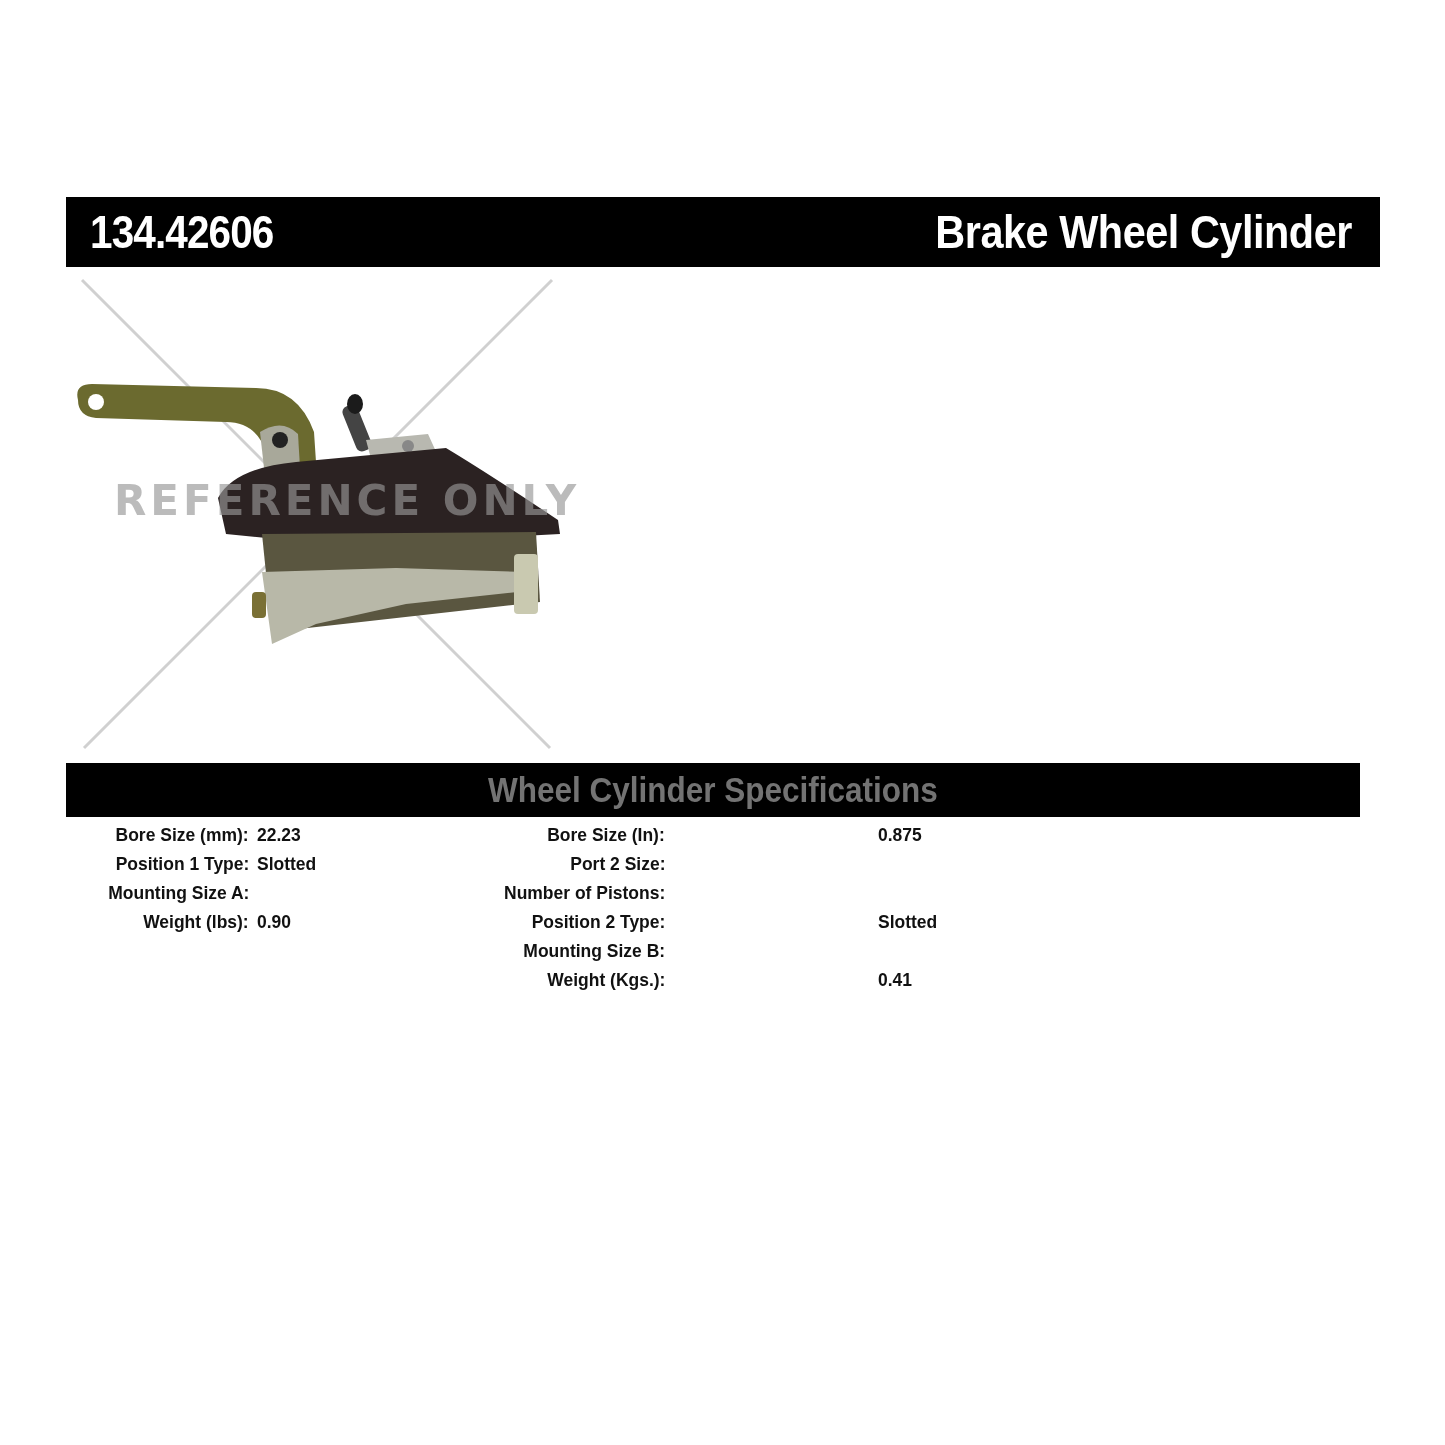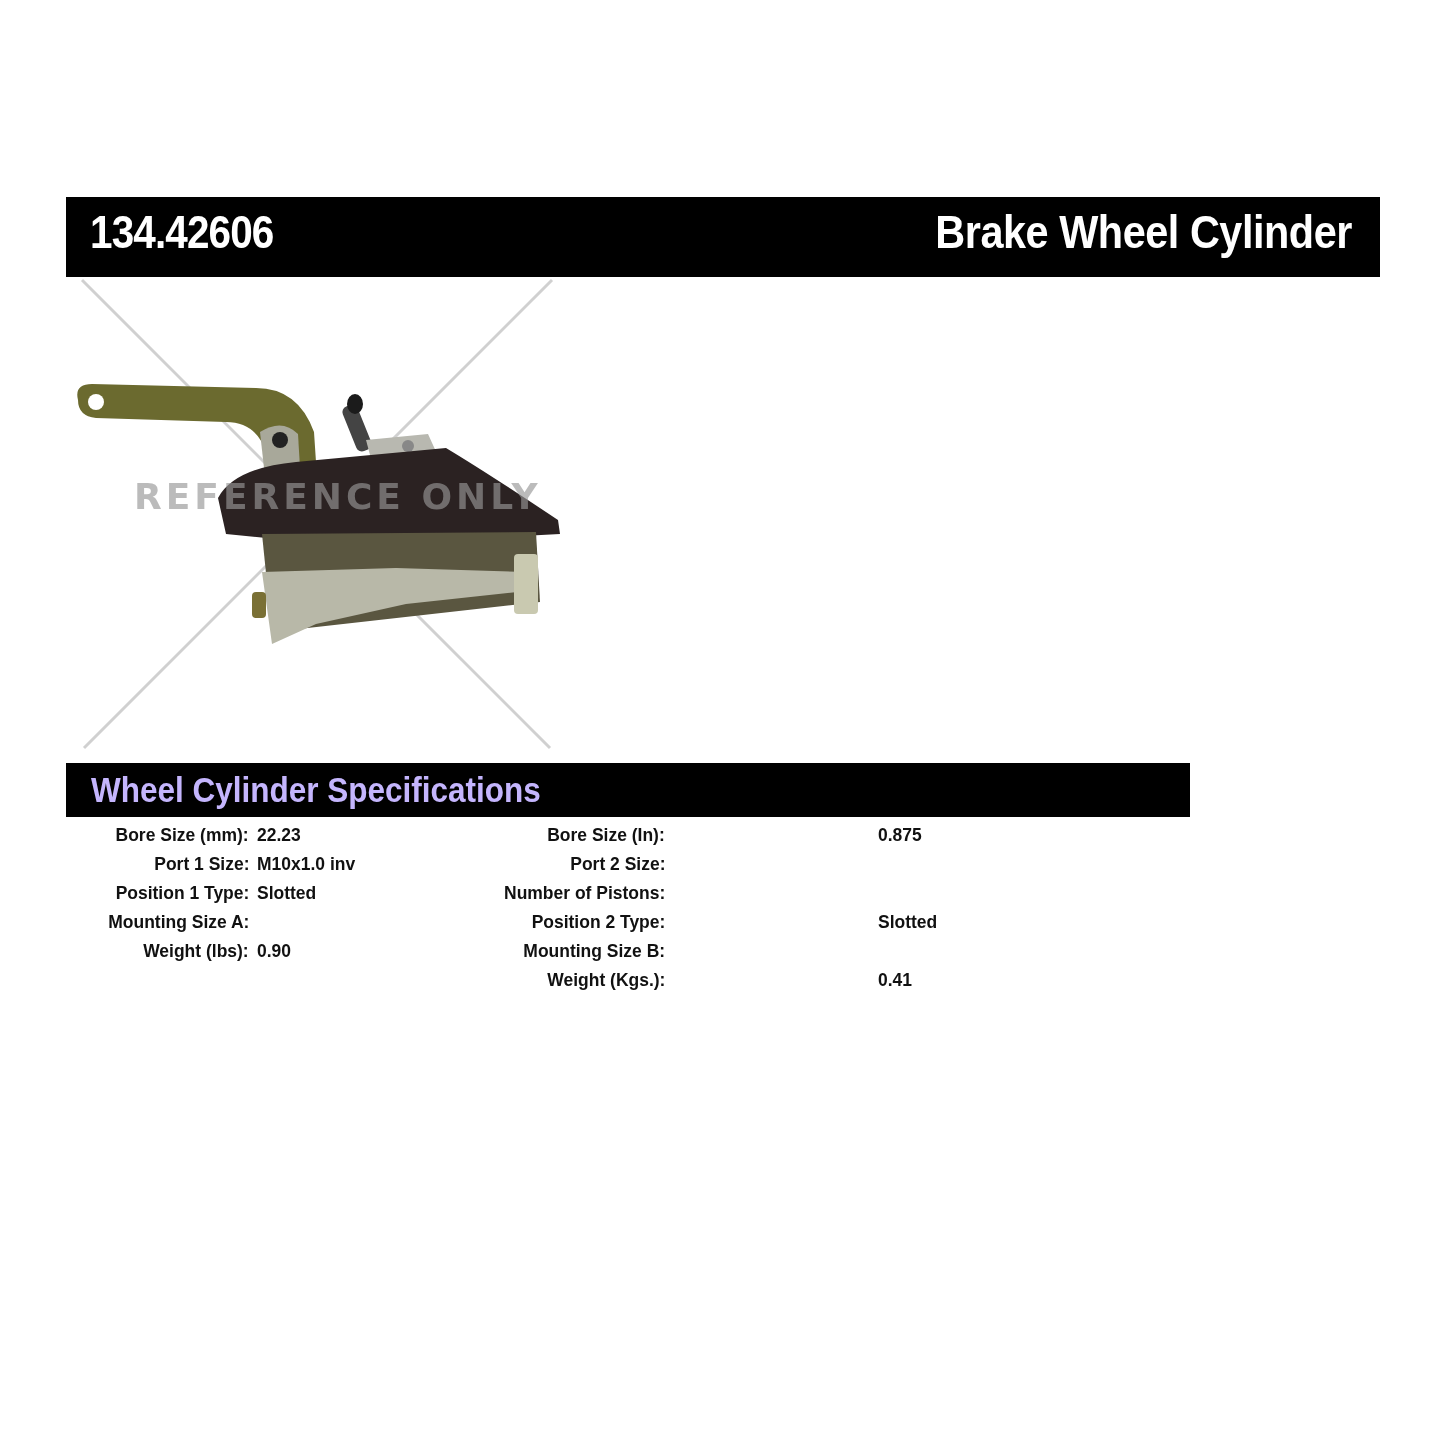--- a/index.html
+++ b/index.html
@@ -1,21 +1,21 @@
 <!DOCTYPE html>
 <html><head>
   <meta charset="utf-8">
   <style>
     html, body { margin: 0; padding: 0; background: #ffffff; }
     body { width: 1445px; height: 1445px; position: relative; overflow: hidden; font-family: "Liberation Sans", sans-serif; }
-    .title-bar { position: absolute; left: 66px; top: 197px; width: 1314px; height: 80px; background: #000; color: #fff; }
+    .title-bar { position: absolute; left: 66px; top: 197px; width: 1314px; height: 70px; background: #000; color: #fff; }
     .title-bar .part-no { position: absolute; left: 24px; top: 8px; font-size: 46px; font-weight: bold; letter-spacing: -1px; transform: scaleX(0.88); transform-origin: left center; }
     .title-bar .part-type { position: absolute; right: 28px; top: 8px; font-size: 46px; font-weight: bold; letter-spacing: -0.5px; transform: scaleX(0.9); transform-origin: right center; }
     .image-area { position: absolute; left: 66px; top: 272px; width: 500px; height: 485px; }
-    .spec-bar { position: absolute; left: 66px; top: 763px; width: 1124px; height: 54px; background: #000; color: #c4b5fd; }
+    .spec-bar { position: absolute; left: 66px; top: 763px; width: 1294px; height: 54px; background: #000; color: #737373; text-align: center; }
     .spec-bar span { display: inline-block; font-size: 35px; font-weight: bold; line-height: 54px; transform: scaleX(0.9); }
     .spec-col { position: absolute; top: 820px; padding-left: 21px; }
     .spec-row { height: 29px; line-height: 29px; font-size: 19px; font-weight: bold; color: #111; white-space: nowrap; position: relative; }
     .spec-row .lbl { position: absolute; text-align: right; transform: scaleX(0.92); transform-origin: right center; }
     .spec-row .val { position: absolute; transform: scaleX(0.92); transform-origin: left center; }
     .col-left { left: 0; width: 700px; }
     .col-left .lbl { right: 472px; }
     .col-left .val { left: 236px; }
     .col-right { left: 0; width: 1241px; }
     .col-right .lbl { right: 597px; }
@@ -40,35 +40,31 @@
     <rect x="283" y="132" width="16" height="48" rx="6" fill="#444" transform="rotate(-22 291 156)"></rect>
     <ellipse cx="289" cy="132" rx="8" ry="10" fill="#1b1b1b"></ellipse>
     <path d="M300 168 L362 162 L372 184 L308 198 Z" fill="#b8b8b0"></path>
     <circle cx="342" cy="174" r="6" fill="#888"></circle>
     <path d="M152 226 Q168 196 230 190 L380 176 Q420 200 492 248 L494 262 L420 266 L300 276 L160 262 Z" fill="#2b2222"></path>
     <path d="M196 262 L470 260 L474 330 L206 360 Z" fill="#5a5640"></path>
     <path d="M196 300 L330 296 L460 300 L470 318 L340 332 L250 352 L206 372 Z" fill="#b8b8a8"></path>
     <rect x="448" y="282" width="24" height="60" rx="4" fill="#c9c9b0"></rect>
     <rect x="186" y="320" width="14" height="26" rx="4" fill="#7a7035"></rect>
   </svg>
-  <div style="position:absolute;left:68px;top:204px;font-size:36px;font-weight:bold;color:rgba(150,150,150,0.65);letter-spacing:4px;white-space:nowrap;font-family:'DejaVu Sans',sans-serif;">REFERENCE ONLY</div>
+  <div style="position:absolute;left:48px;top:204px;font-size:42px;font-weight:bold;color:rgba(150,150,150,0.65);letter-spacing:4px;white-space:nowrap;font-family:'DejaVu Sans',sans-serif;">REFERENCE ONLY</div>
 </div>
 
 <div class="spec-bar">
   <span>Wheel Cylinder Specifications</span>
 </div>
 
 <div class="spec-col col-left">
   <div class="spec-row">
       <span class="lbl">Bore Size (mm):</span>
       <span class="val">22.23</span>
-    </div>
-  <div class="spec-row">
-      <span class="lbl">Port 1 Size:</span>
-      <span class="val">M10x1.0 inv</span>
     </div>
   <div class="spec-row">
       <span class="lbl">Position 1 Type:</span>
       <span class="val">Slotted</span>
     </div>
   <div class="spec-row">
       <span class="lbl">Mounting Size A:</span>
       <span class="val"></span>
     </div>
   <div class="spec-row">

